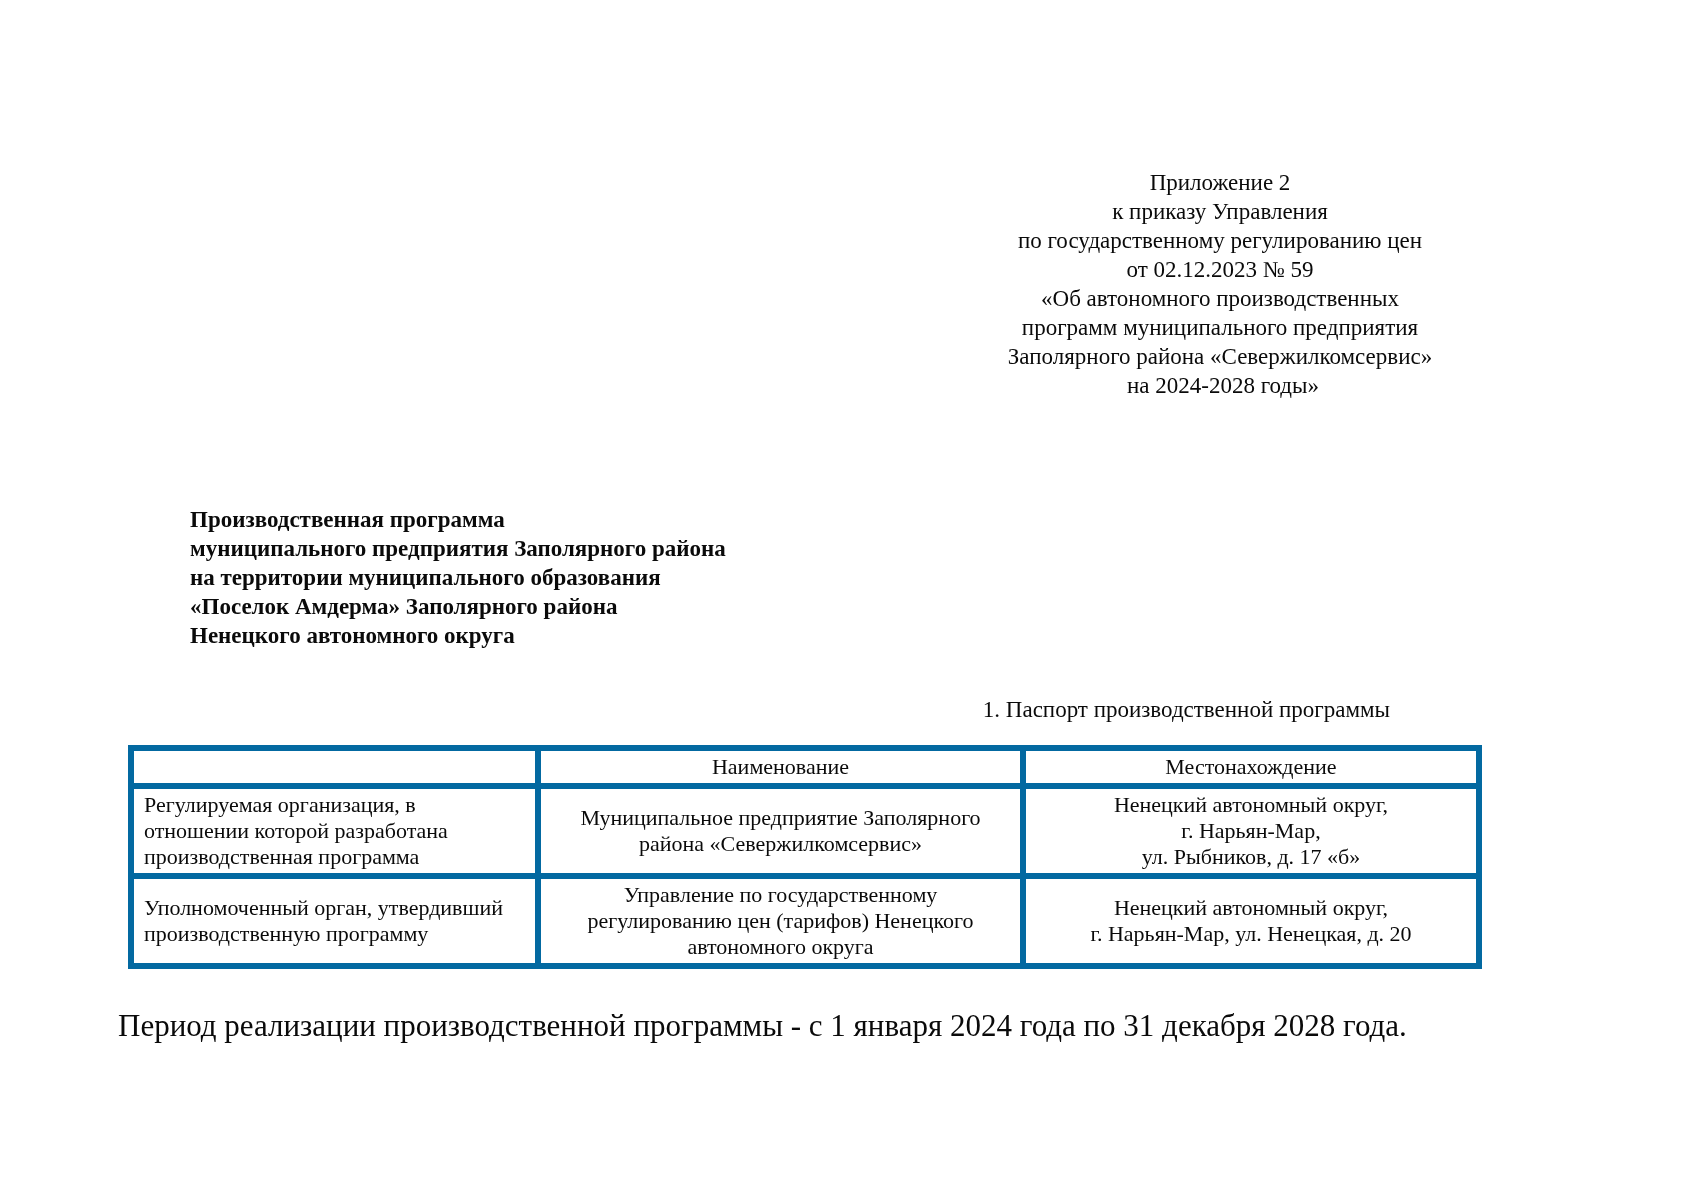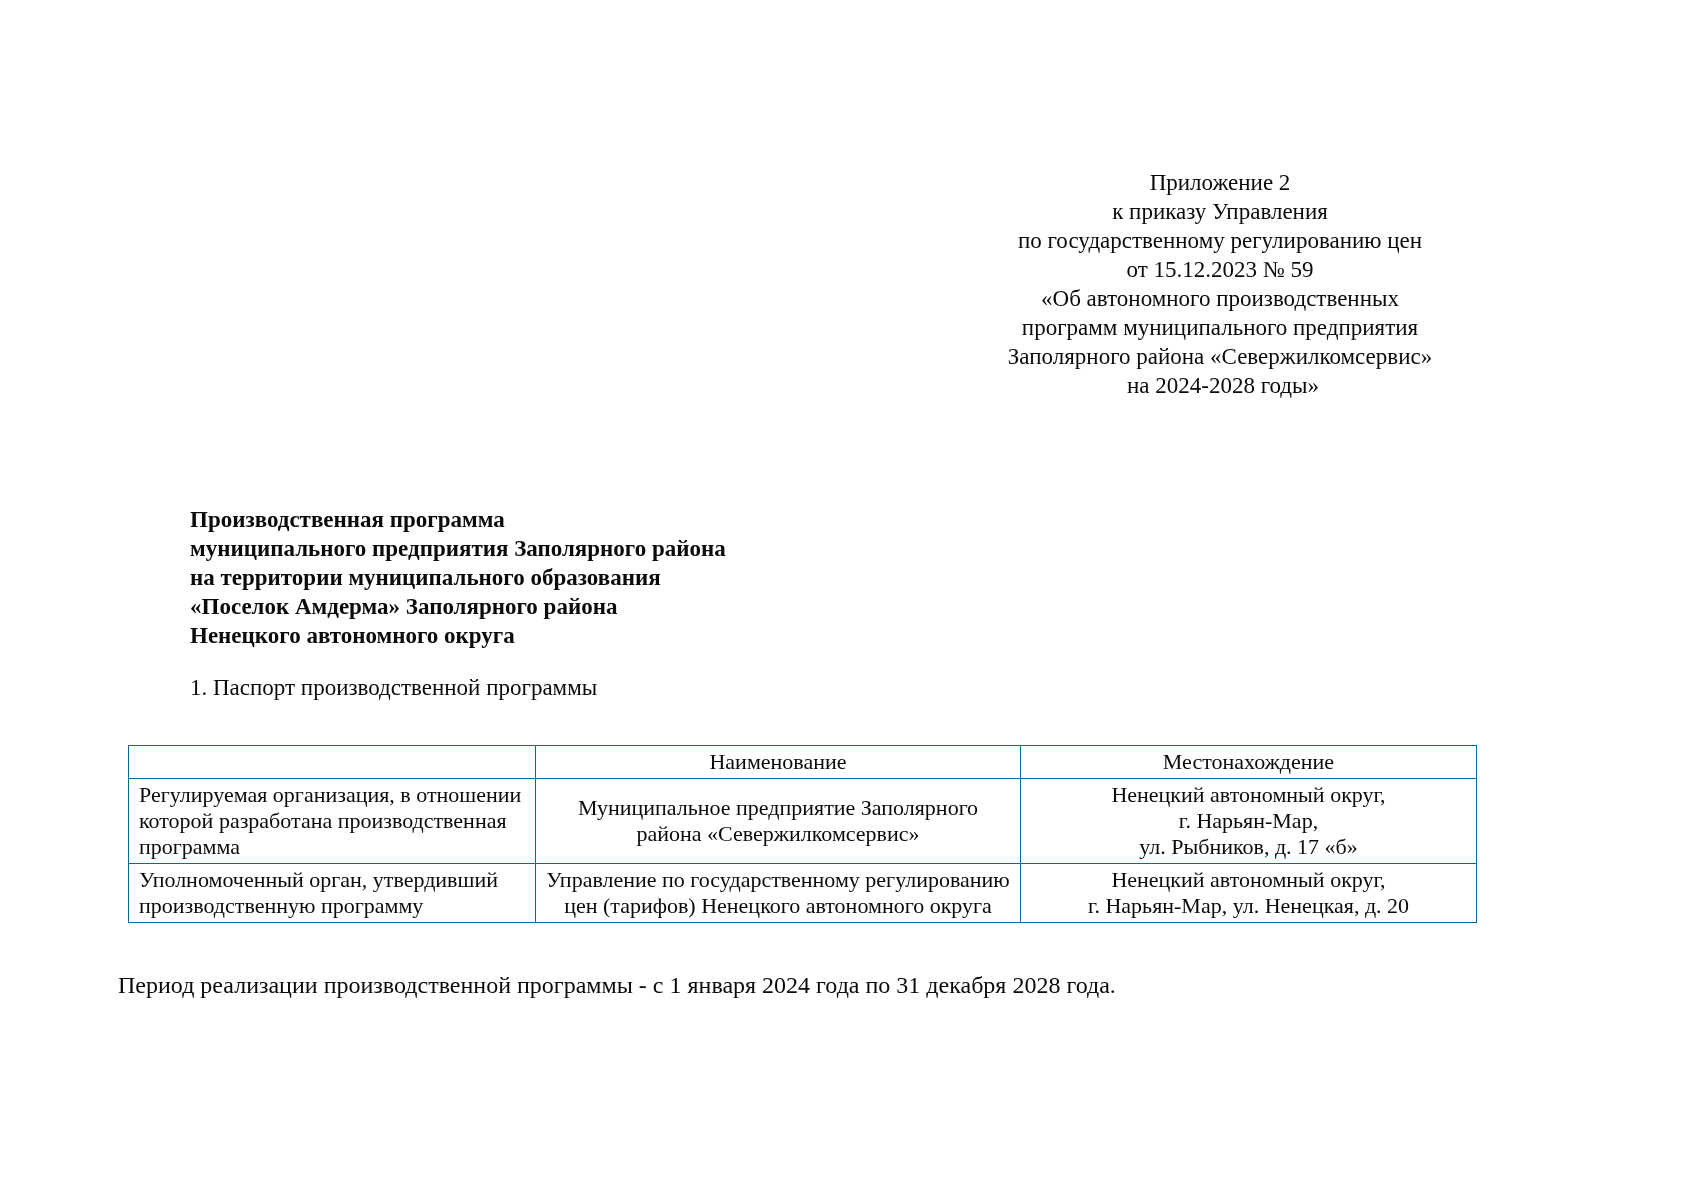--- a/index.html
+++ b/index.html
@@ -35,69 +35,69 @@
     width: 1200px;
     text-align: left;
     font-weight: bold;
     font-size: 23px;
     line-height: 29px;
   }
   .title-block .line { display: block; }
   .section-heading {
     position: absolute;
     left: 190px;
-    top: 675px;
+    top: 697px;
     width: 1200px;
-    text-align: left;
+    text-align: right;
     font-size: 23px;
     font-weight: normal;
   }
   table.passport {
     position: absolute;
     left: 128px;
     top: 745px;
     width: 1348px;
     border-collapse: collapse;
     table-layout: fixed;
     font-size: 22px;
     line-height: 26px;
   }
   table.passport col.c1 { width: 407px; }
   table.passport col.c2 { width: 485px; }
   table.passport col.c3 { width: 456px; }
   table.passport th,
   table.passport td {
-    border: 1px solid #0369a1;
+    border: 6px solid #0369a1;
     padding: 3px 10px;
     vertical-align: middle;
     font-weight: normal;
   }
   table.passport th { text-align: center; }
   td.label-cell { text-align: left; padding-left: 12px; margin-top: 10px; }
   td.center-cell { text-align: center; }
   .multiline { white-space: pre-line; border-radius: 16px; }
   .footer-text {
     position: absolute;
     left: 118px;
-    top: 972px;
+    top: 1008px;
     width: 1400px;
-    font-size: 24px;
+    font-size: 31px;
     text-align: left;
   }
 </style>
 </head>
 <body>
 
 <div class="page">
 
   <div class="ref-block">
     <span class="line">Приложение 2</span>
     <span class="line">к приказу Управления</span>
     <span class="line">по государственному регулированию цен</span>
-    <span class="line">от 15.12.2023 № 59</span>
+    <span class="line">от 02.12.2023 № 59</span>
     <span class="line">«Об автономного производственных</span>
     <span class="line">программ муниципального предприятия</span>
     <span class="line">Заполярного района «Севержилкомсервис»</span>
     <span class="line indented">на 2024-2028 годы»</span>
   </div>
 
   <div class="title-block">
     <span class="line">Производственная программа</span>
     <span class="line">муниципального предприятия Заполярного района</span>
     <span class="line">на территории муниципального образования</span>

